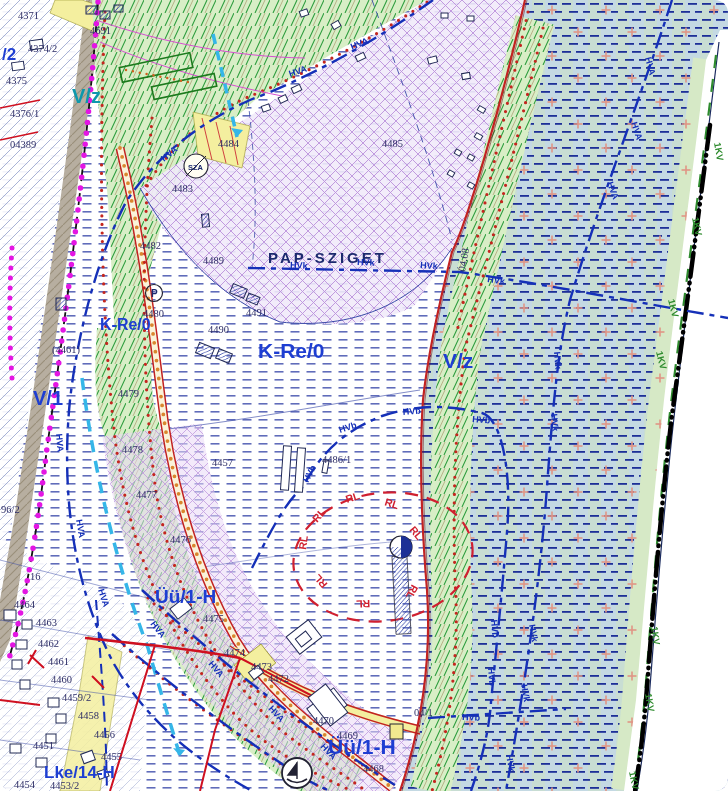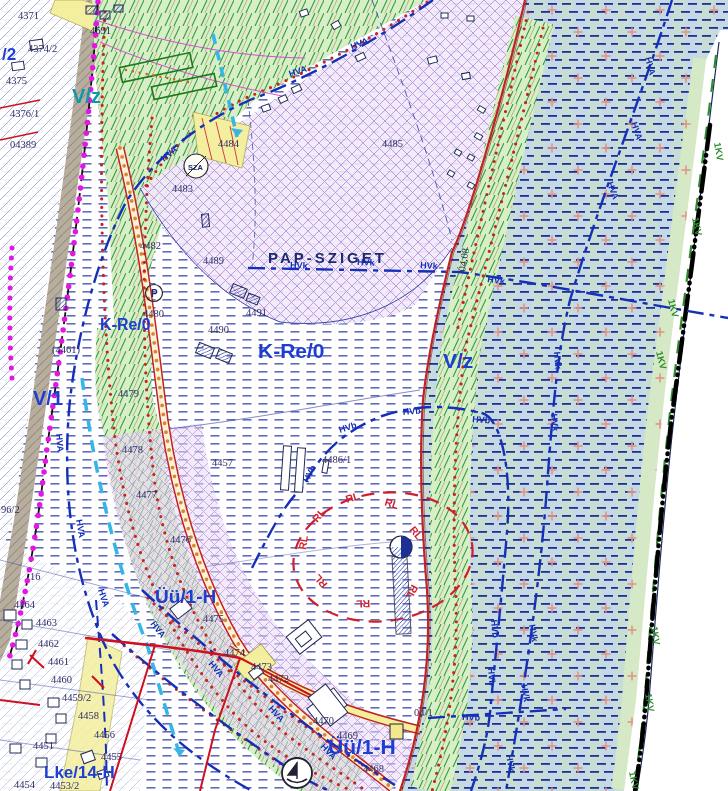--- a/index.html
+++ b/index.html
@@ -1,17 +1,17 @@
 <!DOCTYPE html>
 <html><head>
 <meta charset="utf-8">
 <style>
   html,body{margin:0;padding:0;background:#fff;}
   .stage{width:728px;height:791px;position:relative;overflow:hidden;background:#fff;
-         font-family:"Liberation Sans",sans-serif;}
+         font-family:"Liberation Sans",sans-serif;border-radius:13px;}
   svg{display:block;}
   text{user-select:none;}
   .pl{font-family:"Liberation Serif",serif;fill:#2d2d66;}
   .zl{font-family:"Liberation Sans",sans-serif;font-weight:bold;}
   .hv{font-family:"Liberation Sans",sans-serif;font-weight:bold;fill:#1530b8;}
   .kv{font-family:"Liberation Sans",sans-serif;font-weight:bold;fill:#2e8b2e;}
   .rl{font-family:"Liberation Sans",sans-serif;font-weight:bold;fill:#d02030;}
   .sy{font-family:"Liberation Sans",sans-serif;fill:#1c2a6e;font-weight:bold;}
   .place{font-family:"Liberation Sans",sans-serif;font-weight:600;fill:#1c2a6e;letter-spacing:3px;}
 </style>

